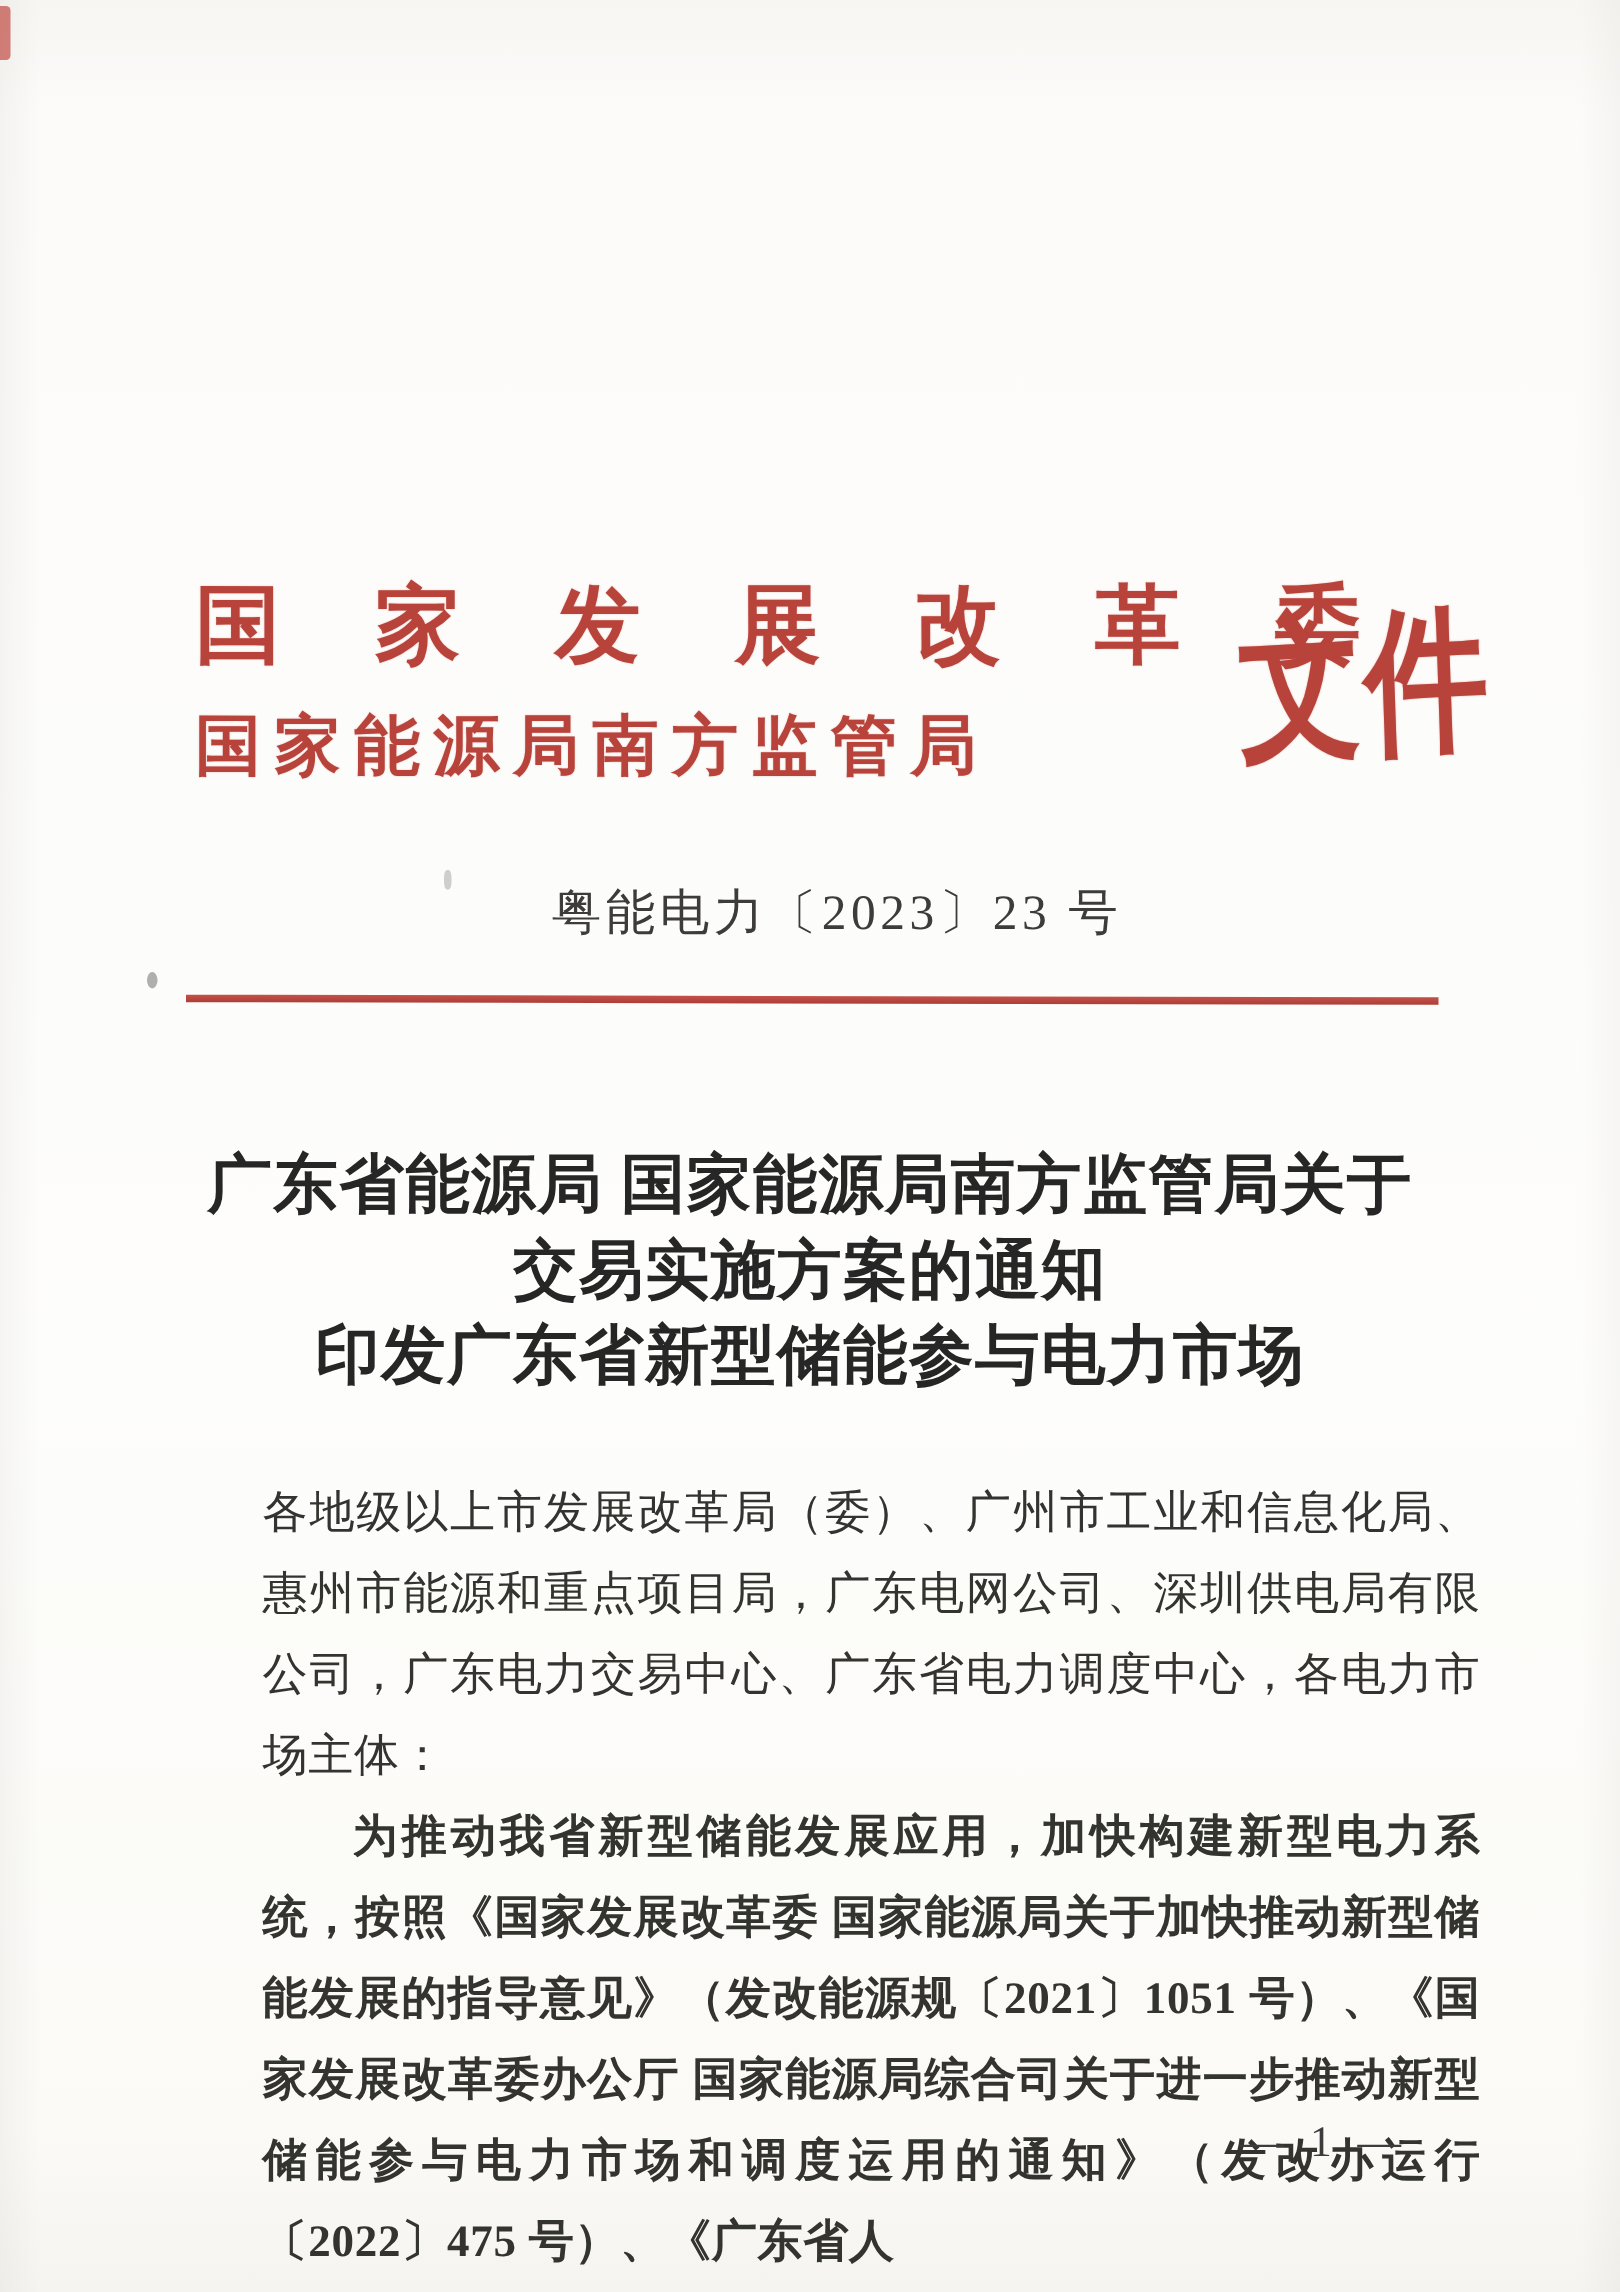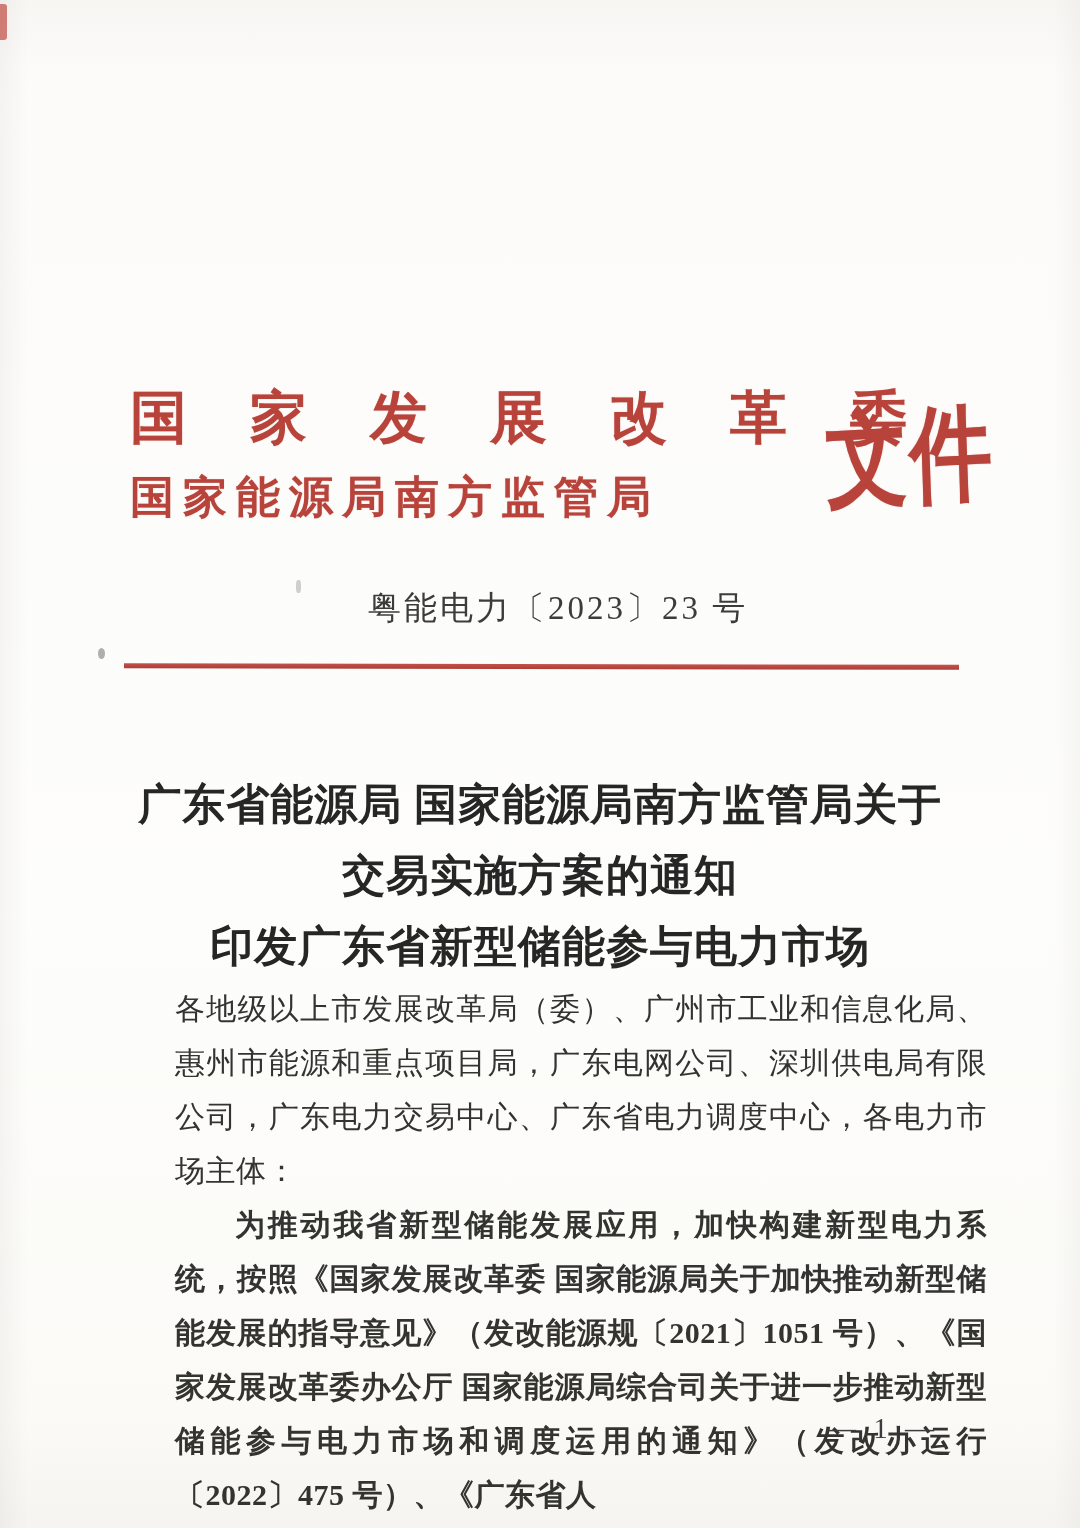--- a/index.html
+++ b/index.html
@@ -63,21 +63,21 @@
     transform:rotate(.12deg);
   }
 
   
   .title{
     position:absolute;top:762px;left:0;width:100%;margin:0;
     text-align:center;
     font-size:43px;font-weight:700;color:var(--ink);
     line-height:57px;letter-spacing:1px;
   }
-  .title-line{display:block;margin-top:14px;}
+  .title-line{display:block;}
 
   
   .body-text{
     position:absolute;top:982px;left:135px;width:812px;
     font-size:30px;line-height:54px;color:var(--body-ink);
     text-align:justify;text-justify:inter-ideograph;
     letter-spacing:.5px;
     margin-left:40px;
   }
   .body-text p{margin:0;}

